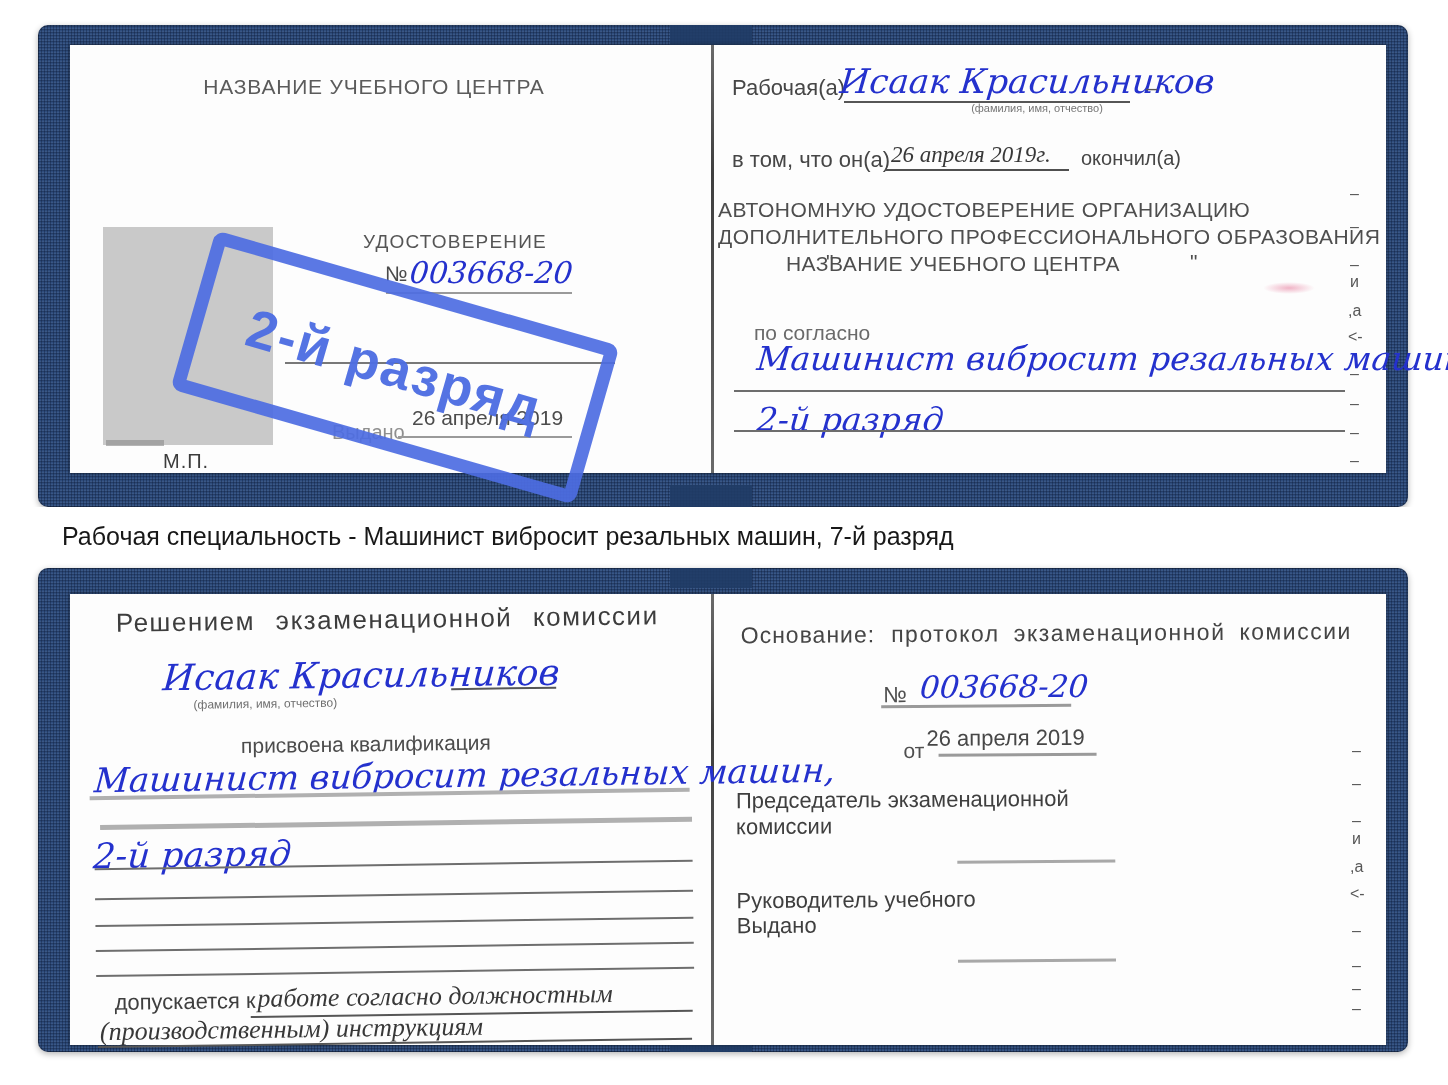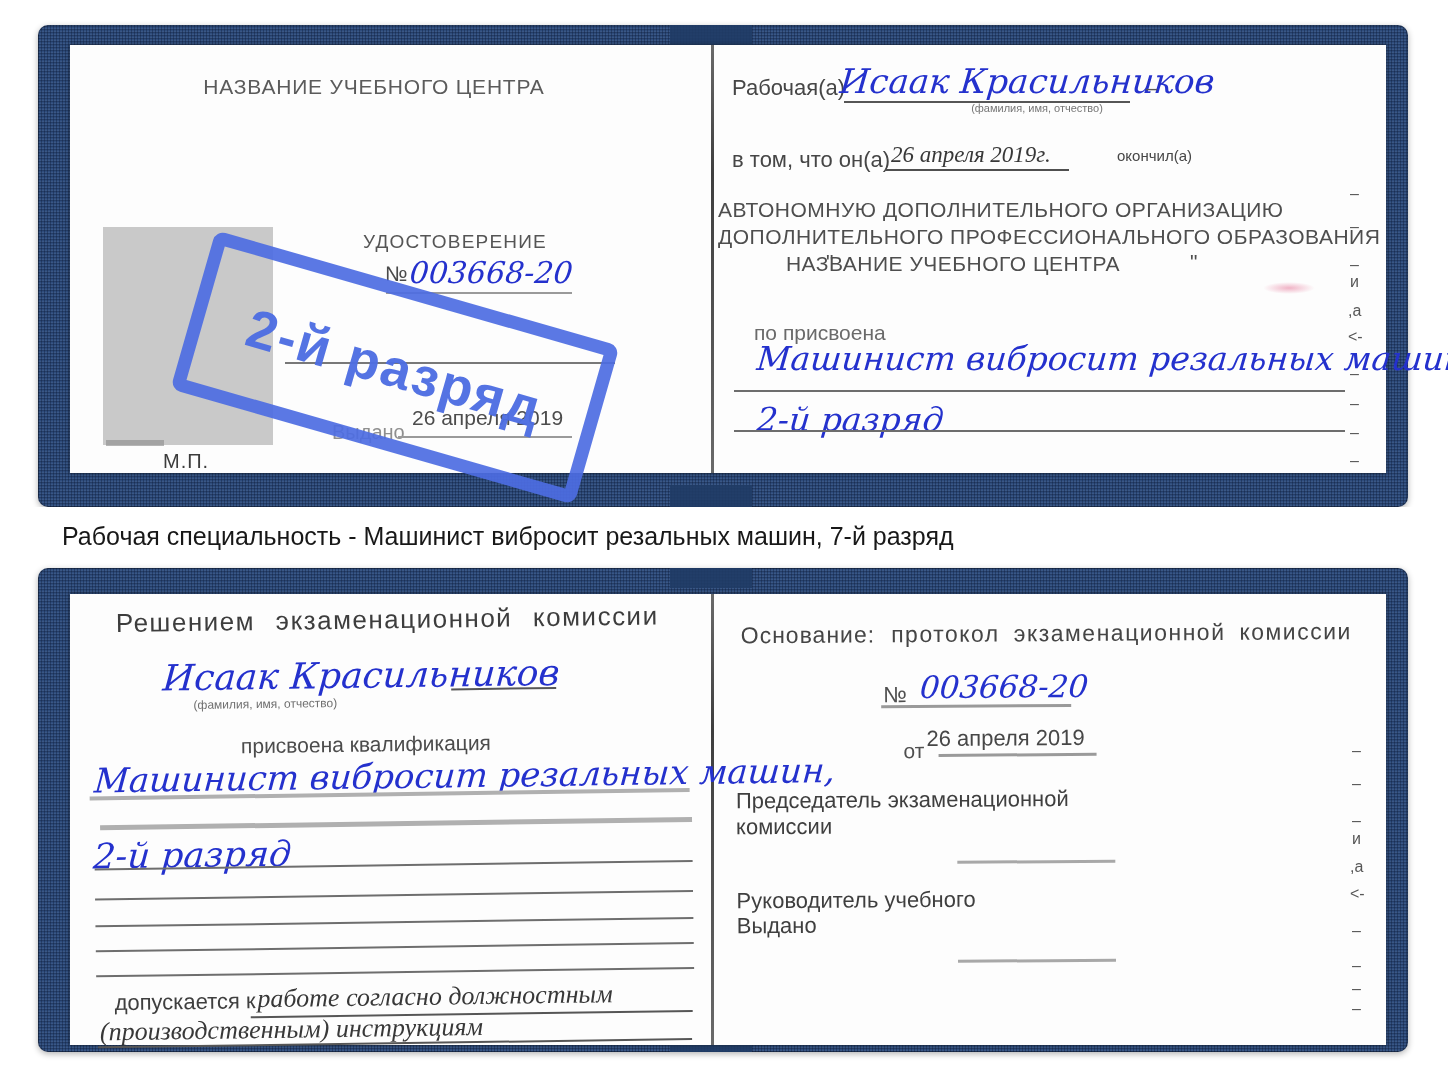--- a/index.html
+++ b/index.html
@@ -17,21 +17,21 @@
   .spine-tab{position:absolute;left:632px;width:82px;background:#203c66;opacity:.9;}
   .tab-top{top:0;height:20px;}
   .tab-bottom{bottom:0;height:22px;}
   
   .pages{position:absolute;left:32px;top:20px;width:1316px;background:#fdfdfd;
          box-shadow:0 0 4px rgba(20,20,20,.55);}
   .pages-top{height:428px;}
   .pages-bottom{top:26px;height:451px;}
   .spine-line{position:absolute;left:641px;top:0;width:3px;height:100%;
               background:linear-gradient(180deg,#6a6a6a,#3e3e3e 30%,#555 70%,#6a6a6a);}
-  .pg{position:absolute;top:0;height:100%;padding-left:36px;}
+  .pg{position:absolute;top:0;height:100%;}
   .pg-left{left:0;width:640px;}
   .pg-right{left:648px;width:668px;}
   .tilt-a{position:absolute;inset:0;transform:rotate(-0.8deg);}
   .tilt-b{position:absolute;inset:0;transform:rotate(-0.4deg);}
   .abs{position:absolute;white-space:nowrap;}
   .lbl{color:#4a4a4a;}
   .hw{font-family:"DejaVu Serif",serif;font-style:italic;color:#2431cd;display:inline-block;transform:skewX(-5deg);}
   .ser{font-family:"Liberation Serif",serif;font-style:italic;color:#383838;}
   .rule{position:absolute;background:#6e6e6e;height:2px;}
   .rule-soft{background:#9a9a9a;}
@@ -74,30 +74,30 @@
 
       <div class="pg pg-right">
         <span class="abs lbl" style="left:14px;top:30px;font-size:22px;color:#464646;">Рабочая(а)</span>
         <span class="abs hw" style="left:122px;top:16px;font-size:34px;">Исаак Красильников</span>
         <div class="rule" style="left:126px;top:56px;width:286px;background:#565656;"></div>
         <span class="abs" style="left:428px;top:32px;font-size:20px;color:#555;">–</span>
         <div class="abs" style="left:238px;top:57px;width:162px;text-align:center;font-size:11px;color:#757575;">(фамилия, имя, отчество)</div>
         <span class="abs lbl" style="left:14px;top:102px;font-size:22px;color:#464646;">в том, что он(а)</span>
         <span class="abs ser" style="left:173px;top:97px;font-size:23px;">26 апреля 2019г.</span>
         <div class="rule" style="left:167px;top:124px;width:184px;background:#4f4f4f;"></div>
-        <span class="abs lbl" style="left:363px;top:102px;font-size:15px;color:#464646;margin-left:36px;">окончил(а)</span>
+        <span class="abs lbl" style="left:363px;top:102px;font-size:20px;color:#464646;">окончил(а)</span>
 
-        <div class="abs" style="left:0;top:153px;width:470px;text-align:center;font-size:21px;letter-spacing:.5px;color:#4e4e4e;">АВТОНОМНУЮ ДОПОЛНИТЕЛЬНОГО ОРГАНИЗАЦИЮ</div>
+        <div class="abs" style="left:0;top:153px;width:470px;text-align:center;font-size:21px;letter-spacing:.5px;color:#4e4e4e;">АВТОНОМНУЮ УДОСТОВЕРЕНИЕ ОРГАНИЗАЦИЮ</div>
         <div class="abs" style="left:0;top:180px;width:470px;text-align:center;font-size:21px;letter-spacing:.5px;color:#4e4e4e;">ДОПОЛНИТЕЛЬНОГО ПРОФЕССИОНАЛЬНОГО ОБРАЗОВАНИЯ</div>
         <span class="abs" style="left:108px;top:205px;font-size:21px;color:#4e4e4e;">"</span>
         <div class="abs" style="left:0;top:207px;width:470px;text-align:center;font-size:21px;letter-spacing:.5px;color:#4e4e4e;">НАЗВАНИЕ УЧЕБНОГО ЦЕНТРА</div>
         <span class="abs" style="left:472px;top:205px;font-size:21px;color:#4e4e4e;">"</span>
         <div class="smudge" style="left:545px;top:237px;width:52px;height:12px;"></div>
 
-        <span class="abs" style="left:36px;top:276px;font-size:21px;color:#6a6a6a;">по присвоена</span>
+        <span class="abs" style="left:36px;top:276px;font-size:21px;color:#6a6a6a;">по согласно</span>
         <span class="abs hw" style="left:39px;top:294px;font-size:33px;">Машинист вибросит резальных машин,</span>
         <div class="rule" style="left:16px;top:345px;width:611px;background:#6d6d6d;"></div>
         <span class="abs hw" style="left:39px;top:355px;font-size:33px;">2-й разряд</span>
         <div class="rule" style="left:16px;top:385px;width:611px;background:#6d6d6d;"></div>
 
         <div>
           <span class="frag" style="left:632px;top:140px;">–</span>
           <span class="frag" style="left:632px;top:173px;">–</span>
           <span class="frag" style="left:632px;top:211px;">–</span>
           <span class="frag" style="left:632px;top:228px;">и</span>

